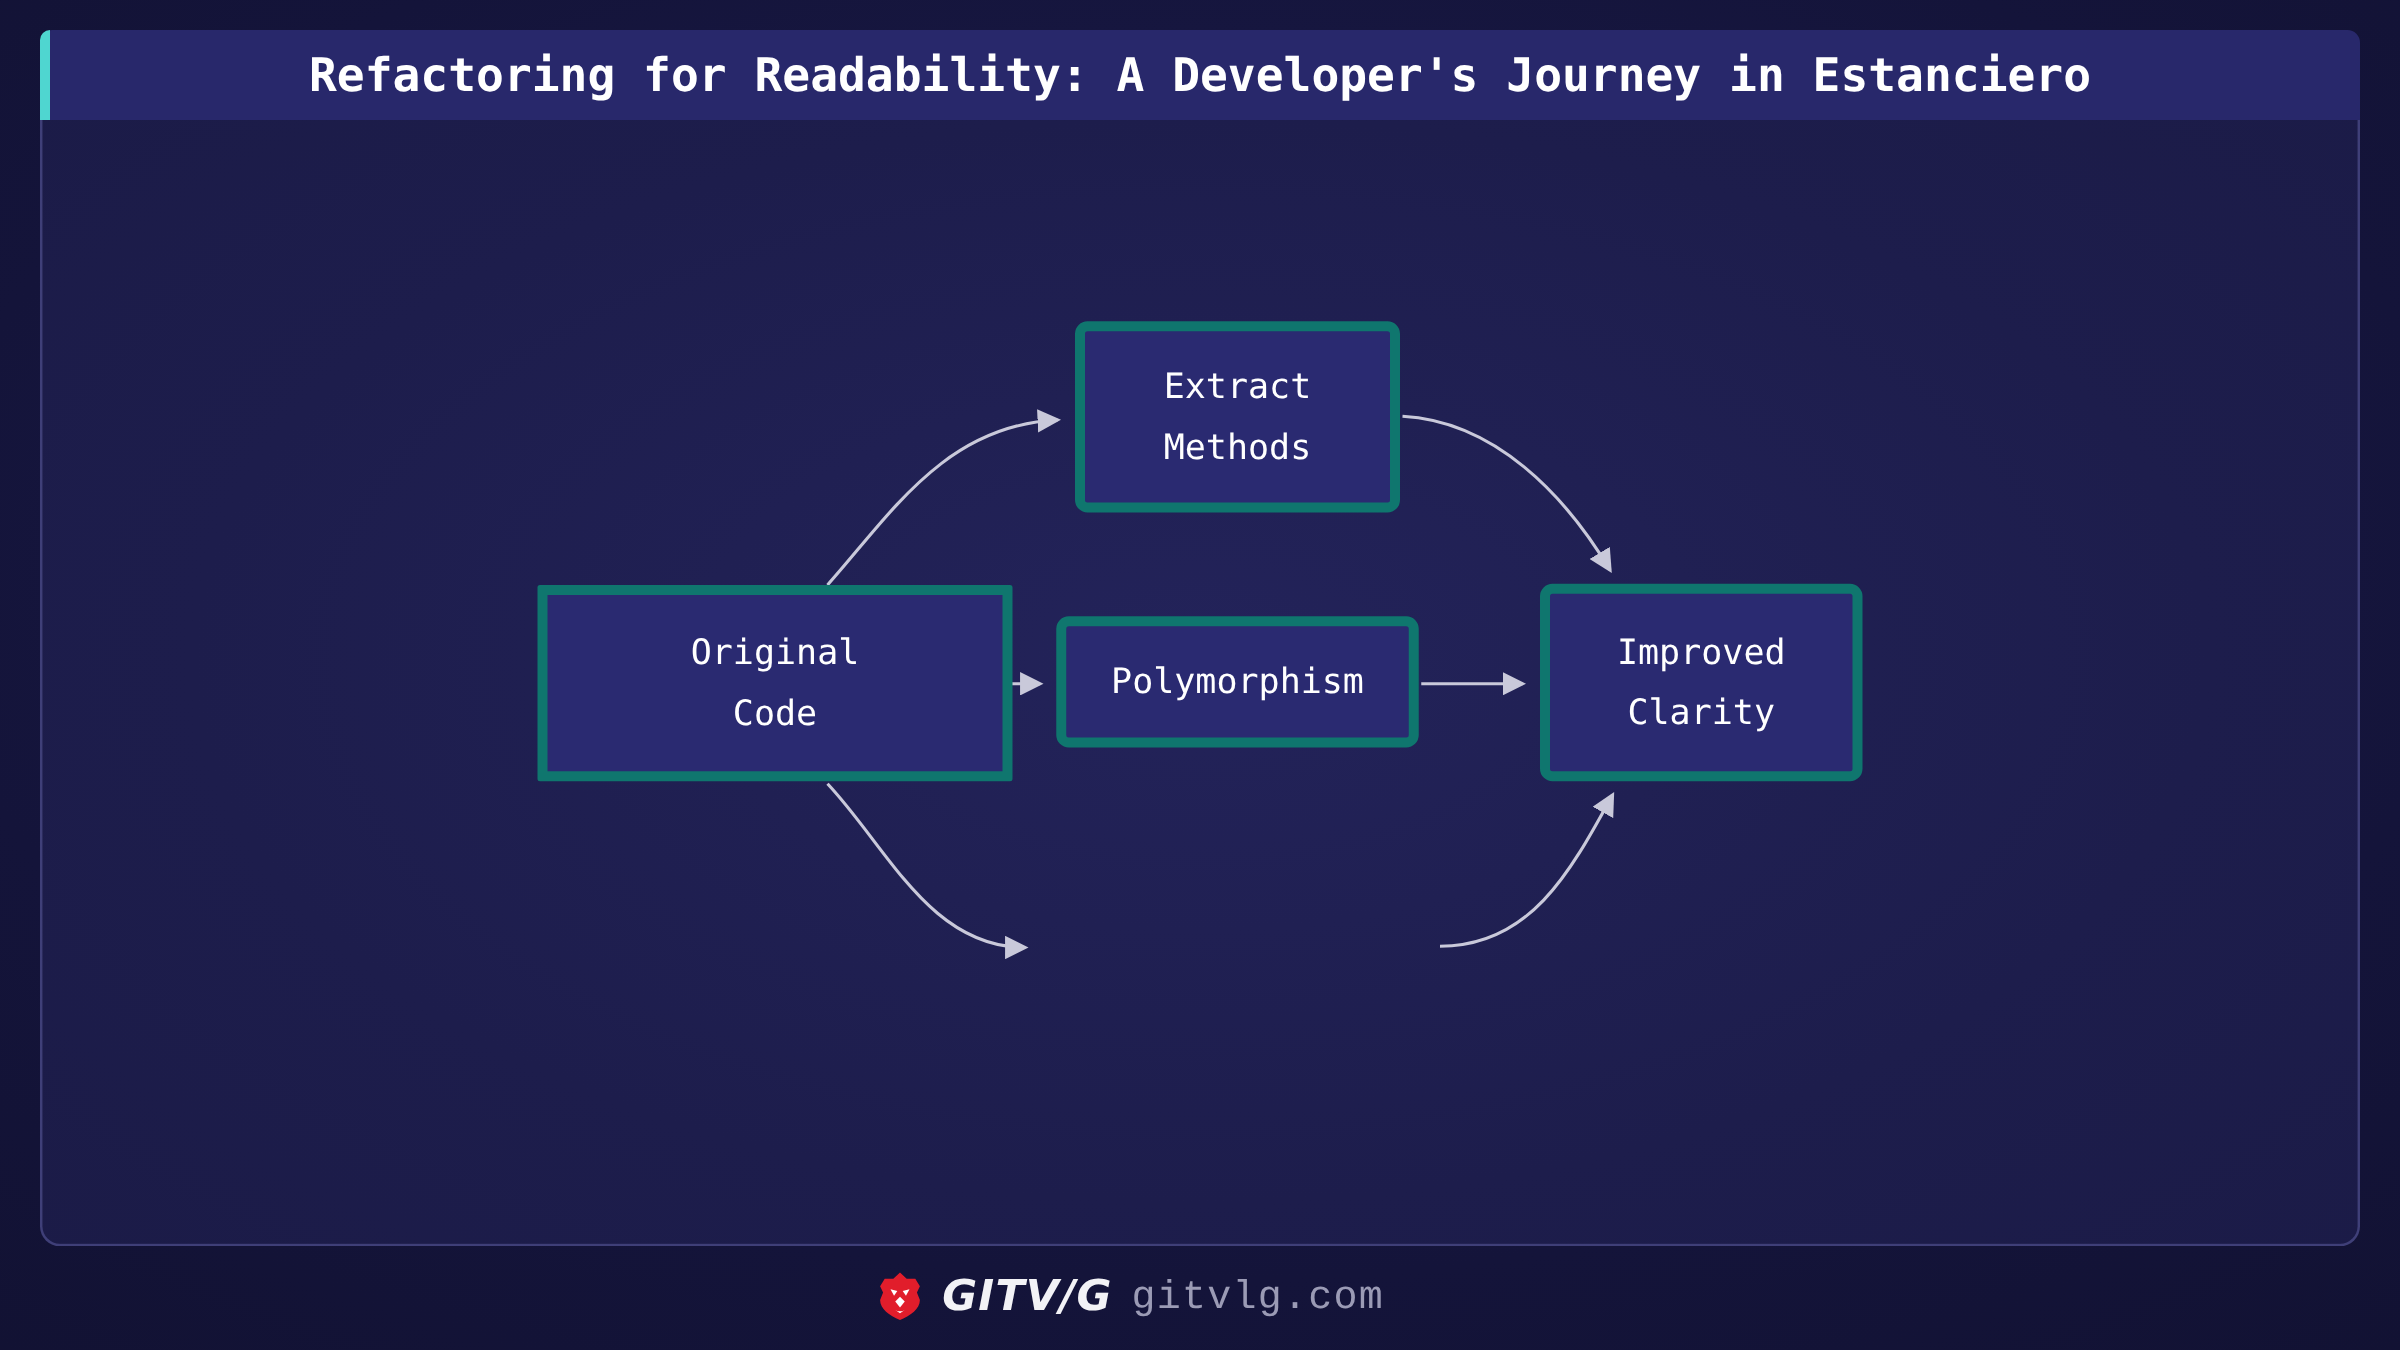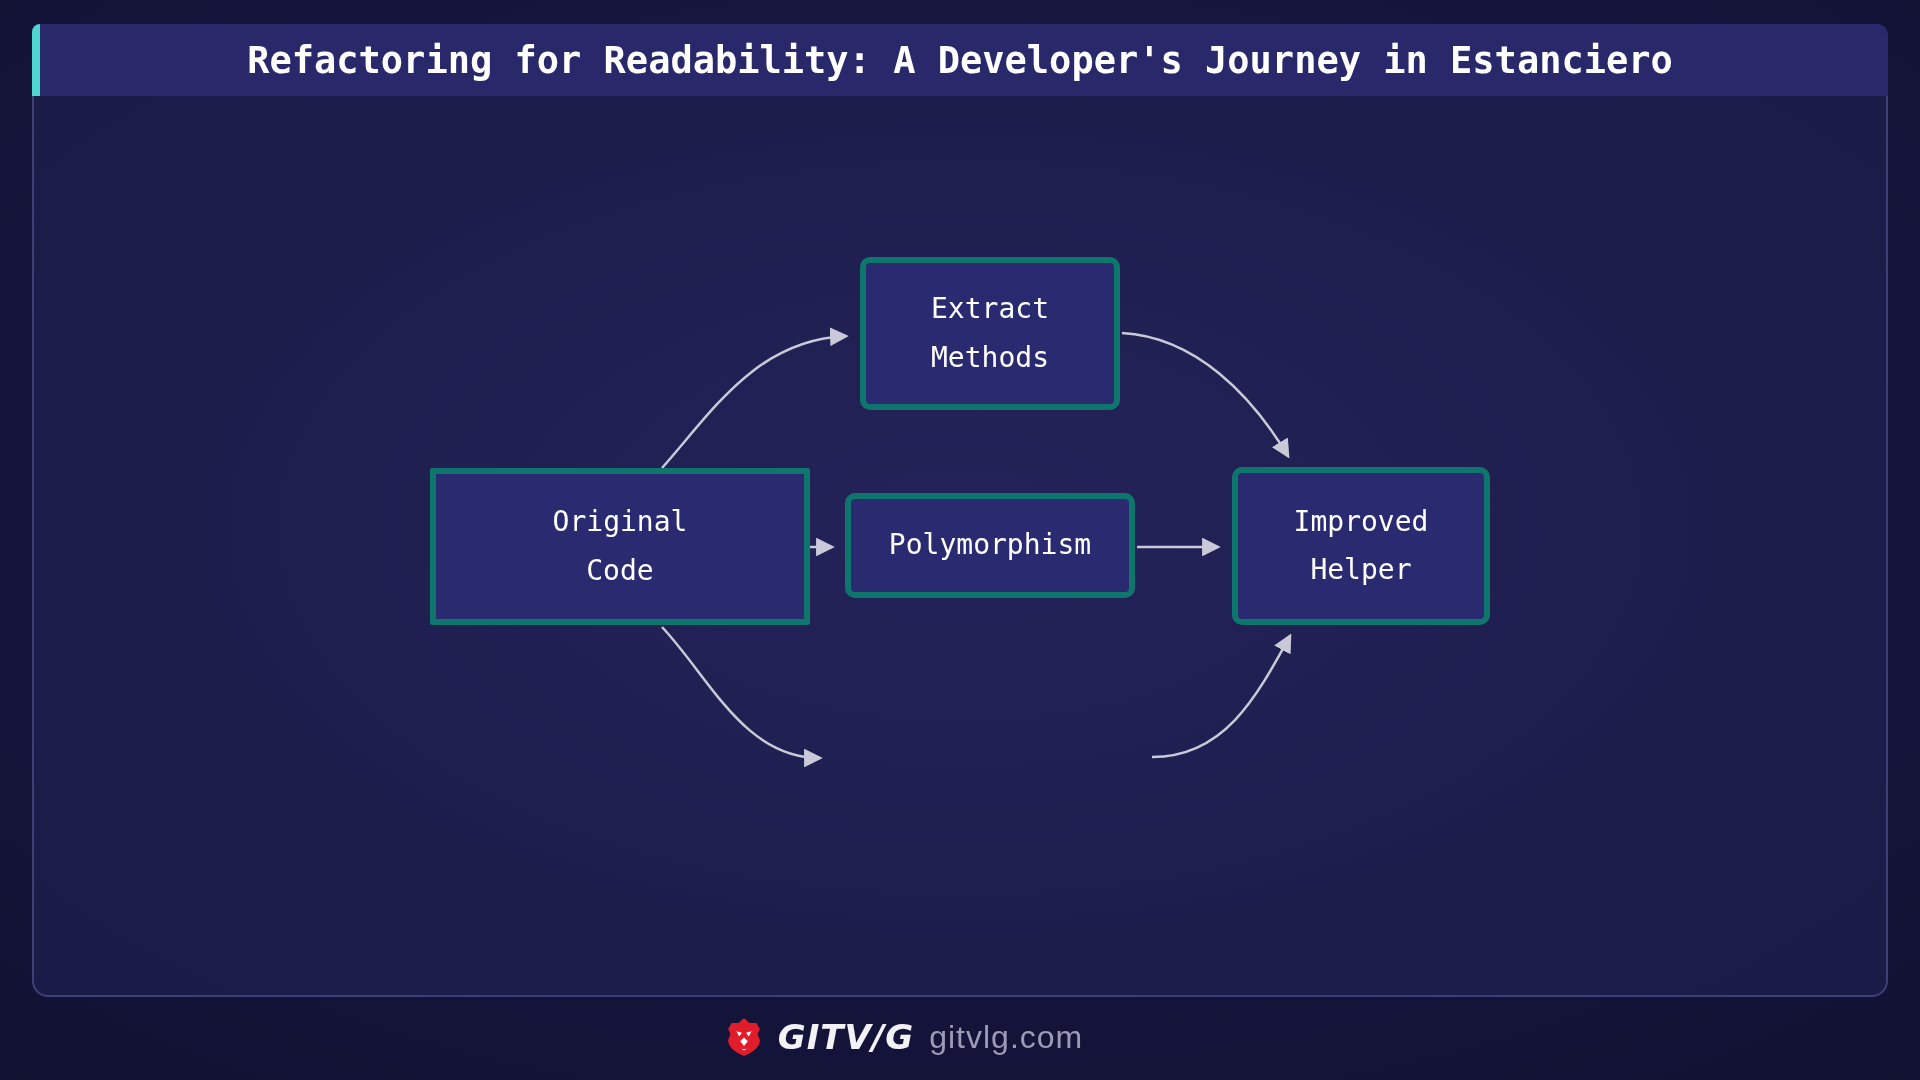--- a/index.html
+++ b/index.html
@@ -35,21 +35,21 @@
     border: 2px solid #3f3f78;
     border-top: none;
     border-radius: 0 0 16px 16px;
   }
 
   .edges { position: absolute; left: 0; top: 0; width: 1920px; height: 1080px; pointer-events: none; }
 
   .node {
     position: absolute;
     background: #2a2a71;
-    border: 6px solid #0f766e;
+    border: 8px solid #0f766e;
     color: #ffffff;
     display: flex; align-items: center; justify-content: center;
     text-align: center;
     font-family: "DejaVu Sans Mono", monospace;
     font-size: 28px; line-height: 1.72;
     white-space: pre-line;
   }
   .node.sharp  { border-radius: 2px; }
   .node.round  { border-radius: 10px; }
   #node-original-code    { left: 430px;  top: 468px; width: 380px; height: 157px; }
@@ -63,21 +63,21 @@
     position: absolute; left: 0; top: 1006px; width: 1808px; height: 62px;
     display: flex; align-items: center; justify-content: center; gap: 15px;
   }
   .brand-icon { width: 38px; height: 42px; display: inline-flex; }
   .brand-name {
     color: #f2f2f6; font-size: 34px; font-weight: bold; font-style: italic;
     font-family: "DejaVu Sans", sans-serif; letter-spacing: 1px;
   }
   .site-url {
     color: #9b9bb5; font-size: 32px;
-    font-family: Liberation Sans, sans-serif; letter-spacing: 1px;
+    font-family: Liberation Mono, monospace; letter-spacing: 1px;
   }
 </style>
 </head>
 <body>
 
 <div class="stage">
 
   <header class="titlebar">
     <span class="accent"></span>
     <h1>Refactoring for Readability: A Developer's Journey in Estanciero</h1>
@@ -104,21 +104,21 @@
   <div class="node sharp" id="node-original-code">Original
 Code</div>
 
   <div class="node round" id="node-extract-methods">Extract
 Methods</div>
 
   <div class="node round" id="node-polymorphism">Polymorphism</div>
 
 
   <div class="node round" id="node-improved-clarity">Improved
-Helper</div>
+Clarity</div>
 
   <footer class="footer">
     <span class="brand-icon">
       <svg viewBox="0 0 32 34" width="38" height="42">
         <path d="M16 1 L20.5 5.2 L26.3 5.2 L29.4 10.2 L27.4 14.4 L29.4 19.6
                  C29.4 25.6 23.2 30.2 16 33 C8.8 30.2 2.6 25.6 2.6 19.6
                  L4.6 14.4 L2.6 10.2 L5.7 5.2 L11.5 5.2 Z" fill="#e11d2b"></path>
         <path d="M9.6 12.2 L14.2 13.4 L12 16.6 Z" fill="#ffffff"></path>
         <path d="M22.4 12.2 L17.8 13.4 L20 16.6 Z" fill="#ffffff"></path>
         <path d="M16 17.4 L19.2 20.6 L16 24.6 L12.8 20.6 Z" fill="#ffffff"></path>

